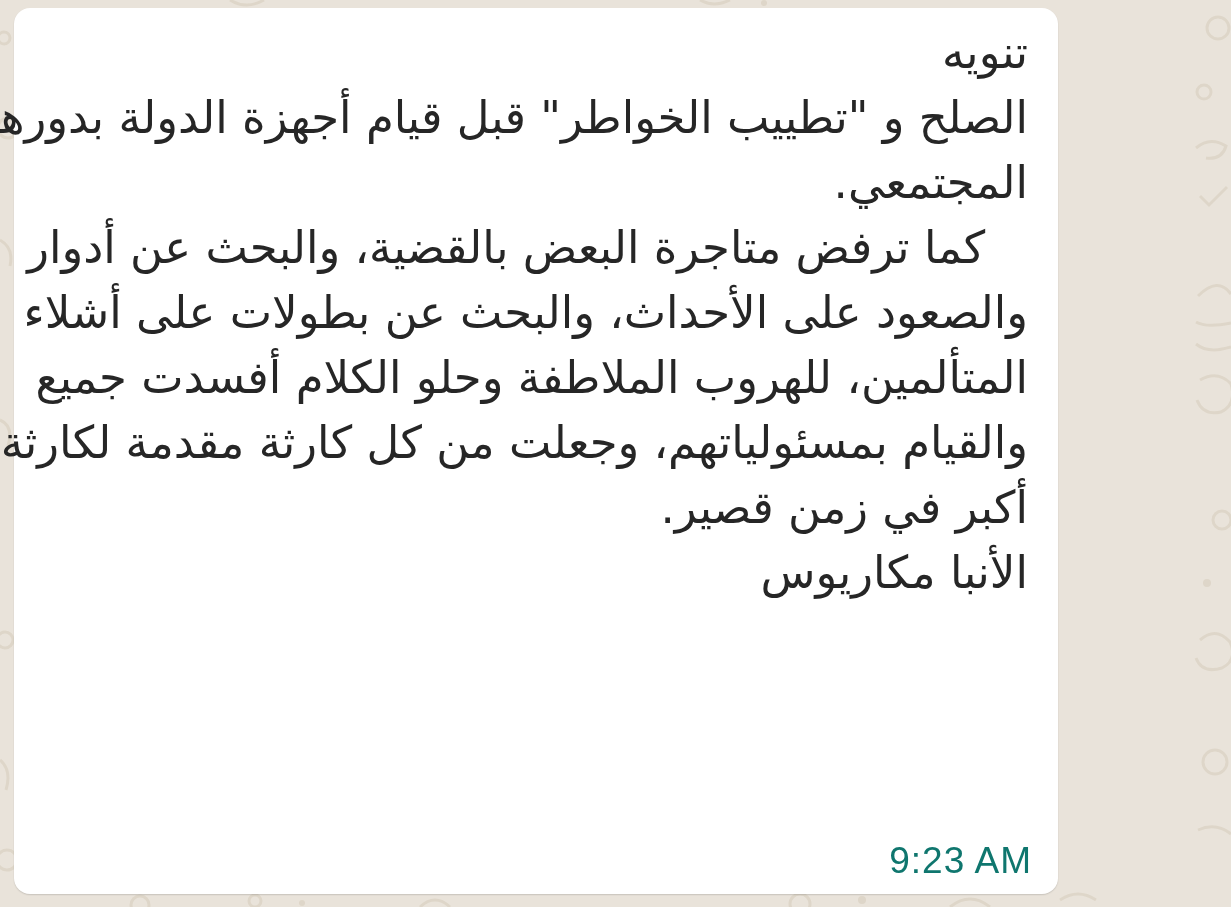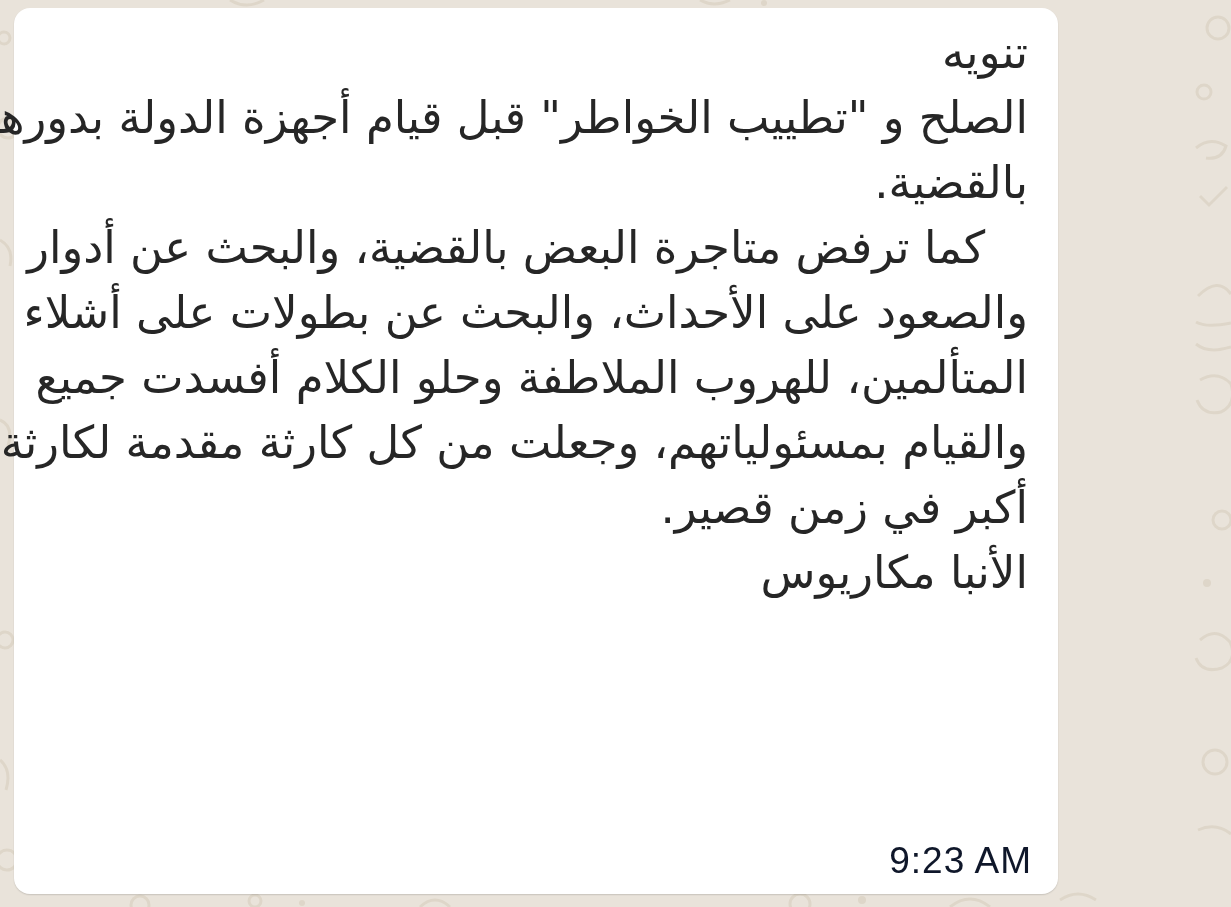--- a/index.html
+++ b/index.html
@@ -47,21 +47,21 @@
   .msg-line {
     white-space: pre;
     min-height: 65px;
   }
   .timestamp {
     position: absolute;
     right: 26px;
     bottom: 12px;
     direction: ltr;
     text-align: right;
-    color: #0f172a;
+    color: #0f766e;
     font-size: 37px;
     letter-spacing: 1px;
     font-family: "Liberation Sans", "DejaVu Sans", sans-serif;
   }
 </style>
 </head>
 <body>
 
 <div class="chat-screen">
 
@@ -100,21 +100,21 @@
 
     <path d="M230,0 q16,10 34,0"></path>
     <path d="M700,0 q14,8 30,0"></path>
     <circle cx="764" cy="3" r="3" fill="#d9d0c0" stroke="none"></circle>
   </svg>
 
   <div class="bubble">
     <div class="msg-text">
         <div class="msg-line">تنويه</div>
         <div class="msg-line">الصلح و "تطييب الخواطر" قبل قيام أجهزة الدولة بدورها</div>
-        <div class="msg-line">بالقضية.</div>
+        <div class="msg-line">المجتمعي.</div>
         <div class="msg-line">   كما ترفض متاجرة البعض بالقضية، والبحث عن أدوار</div>
         <div class="msg-line">والصعود على الأحداث، والبحث عن بطولات على أشلاء</div>
         <div class="msg-line">المتألمين، للهروب الملاطفة وحلو الكلام أفسدت جميع</div>
         <div class="msg-line">والقيام بمسئولياتهم، وجعلت من كل كارثة مقدمة لكارثة</div>
         <div class="msg-line">أكبر في زمن قصير.</div>
         <div class="msg-line">الأنبا مكاريوس</div>
       </div>
     <div class="timestamp">9:23 AM</div>
   </div>
 

